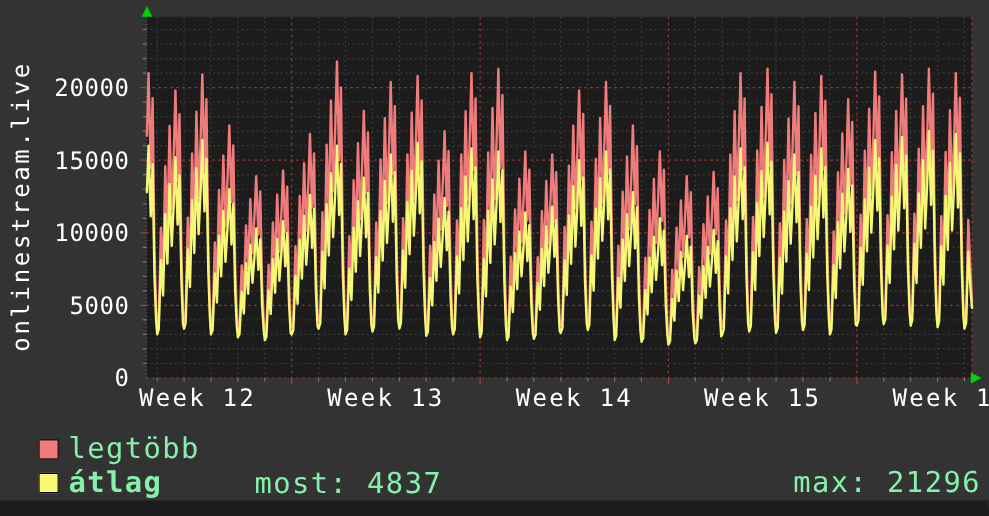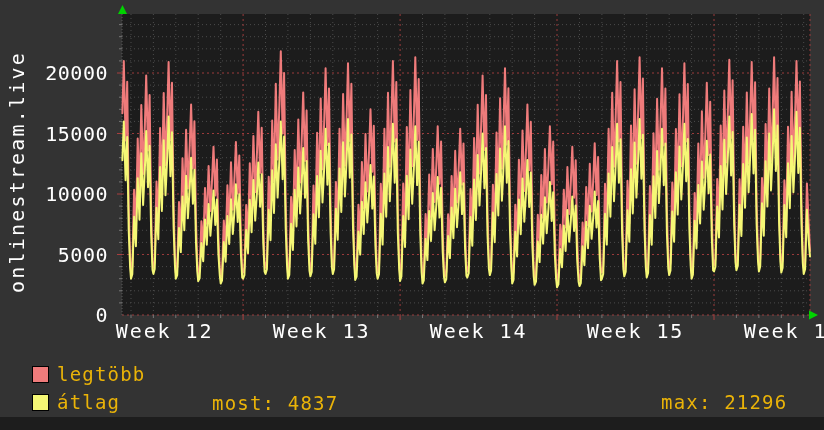--- a/index.html
+++ b/index.html
@@ -2,22 +2,22 @@
 <html><head>
 <meta charset="utf-8">
 <style>
   html,body{margin:0;padding:0;background:#333333;}
   .screen{
     position:relative;width:824px;height:430px;background:#333333;
     overflow:hidden;font-family:"DejaVu Sans Mono",monospace;color:#ffffff;
   }
   .screen svg{position:absolute;left:0;top:0;}
   .legend-label,.stat{
-    position:absolute;font-size:19px;line-height:20px;letter-spacing:1.2px;
-    color:#eab308;white-space:nowrap;
+    position:absolute;font-size:24px;line-height:20px;letter-spacing:1.2px;
+    color:#86efac;white-space:nowrap;
   }
   .chip{position:absolute;width:15px;height:15px;border:1px solid #000000;}
   .bottom-strip{position:absolute;left:0;top:417px;width:824px;height:13px;background:#1d1d1d;}
 </style>
 </head>
 <body>
 
 <div class="screen">
 
   <svg id="plot-svg" width="824" height="430">
@@ -41,19 +41,19 @@
       <text x="478.6" y="338" text-anchor="middle" fill="#ffffff" font-size="20" letter-spacing="1.9" font-family="&quot;DejaVu Sans Mono&quot;, monospace">Week 14</text>
       <text x="635.5" y="338" text-anchor="middle" fill="#ffffff" font-size="20" letter-spacing="1.9" font-family="&quot;DejaVu Sans Mono&quot;, monospace">Week 15</text>
       <text x="792.5" y="338" text-anchor="middle" fill="#ffffff" font-size="20" letter-spacing="1.9" font-family="&quot;DejaVu Sans Mono&quot;, monospace">Week 16</text>
       <text x="17" y="172" transform="rotate(-90 17 172)" text-anchor="middle" dominant-baseline="central" fill="#ffffff" font-size="20" letter-spacing="2.2" font-family="&quot;DejaVu Sans Mono&quot;, monospace">onlinestream.live</text>
     </svg>
 
   <div class="chip" style="left: 32px; top: 366px; background: rgb(239, 123, 123);" id="chip-legtobb"></div>
   <div class="legend-label" style="left:57px;top:364px;">legtöbb</div>
 
   <div class="chip" style="left: 32px; top: 394px; background: rgb(245, 247, 117);" id="chip-atlag"></div>
-  <div class="legend-label" style="left:57px;top:392px;">átlag</div>
+  <div class="legend-label" style="left:57px;top:392px;font-weight:bold;">átlag</div>
 
   <div class="stat" style="left:212px;top:393px;">most: 4837</div>
   <div class="stat" style="left:661px;top:392px;">max: 21296</div>
 
   <div class="bottom-strip"></div>
 </div>
 
 </body></html>

